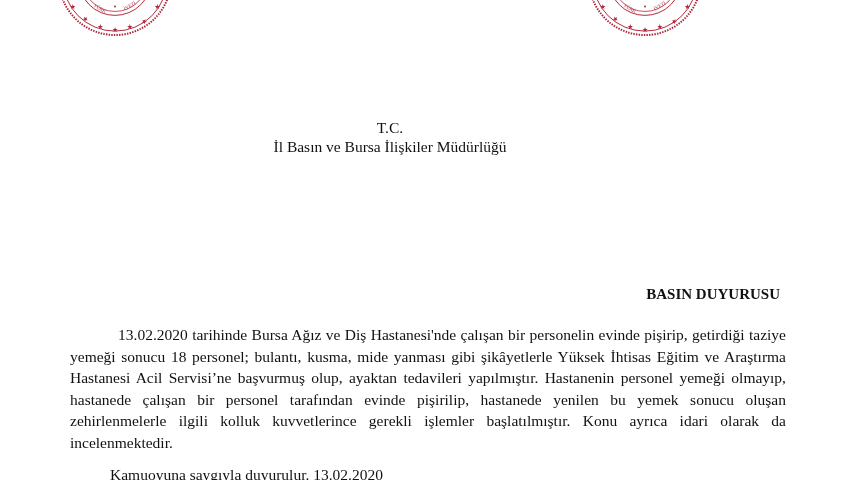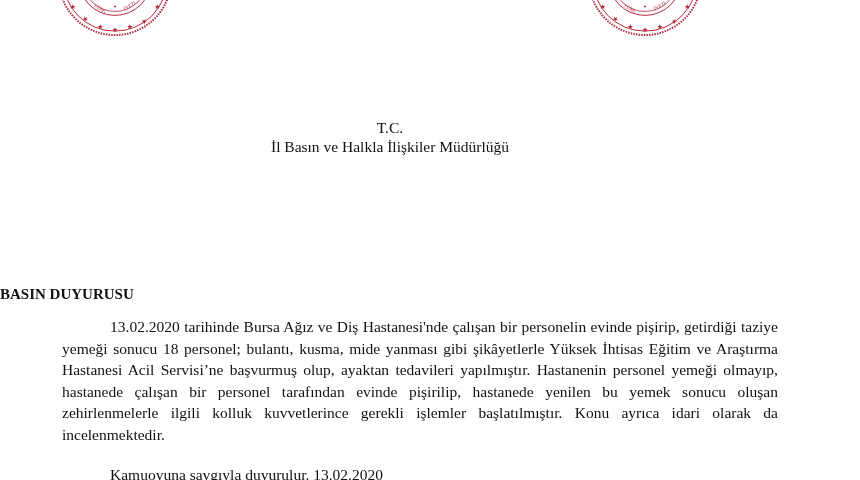--- a/index.html
+++ b/index.html
@@ -34,35 +34,35 @@
       font-size: 15.5px;
       line-height: 19px;
     }
     .header-block div { white-space: nowrap; }
 
     .title {
       position: absolute;
       top: 286px;
       left: 0;
       width: 780px;
-      text-align: left;
+      text-align: right;
       font-weight: bold;
       font-size: 15px;
     }
 
     .body-text {
       position: absolute;
       top: 316px;
       left: 62px;
       width: 716px;
       font-size: 15.5px;
       line-height: 21.6px;
       text-align: justify;
       text-indent: 48px;
-      margin: 0;
+      margin: 8px;
     }
     .closing {
       position: absolute;
       top: 466px;
       left: 110px;
       font-size: 15.5px;
       white-space: nowrap;
       margin: 0;
     }
   </style>
@@ -107,20 +107,20 @@
       <text x="100" y="90" font-size="7">★</text>
       <circle cx="60" cy="88" r="1"></circle>
     </g>
     <text x="38" y="88" font-size="5" fill="#b0263a" transform="rotate(30 38 88)">TÜRK</text>
     <text x="70" y="92" font-size="5" fill="#b0263a" transform="rotate(-30 70 92)">İYETİ</text>
   </svg>
 </div>
 
 <div class="header-block">
   <div>T.C.</div>
-  <div>İl Basın ve Halkla İlişkiler Müdürlüğü</div>
+  <div>İl Basın ve Bursa İlişkiler Müdürlüğü</div>
 </div>
 
 <div class="title">BASIN DUYURUSU</div>
 
 <p class="body-text">13.02.2020 tarihinde Bursa Ağız ve Diş Hastanesi'nde çalışan bir personelin evinde pişirip, getirdiği taziye yemeği sonucu 18 personel; bulantı, kusma, mide yanması gibi şikâyetlerle Yüksek İhtisas Eğitim ve Araştırma Hastanesi Acil Servisi’ne başvurmuş olup, ayaktan tedavileri yapılmıştır. Hastanenin personel yemeği olmayıp, hastanede çalışan bir personel tarafından evinde pişirilip, hastanede yenilen bu yemek sonucu oluşan zehirlenmelerle ilgili kolluk kuvvetlerince gerekli işlemler başlatılmıştır. Konu ayrıca idari olarak da incelenmektedir.</p>
 
 <p class="closing">Kamuoyuna saygıyla duyurulur. 13.02.2020</p>
 
 </body></html>

